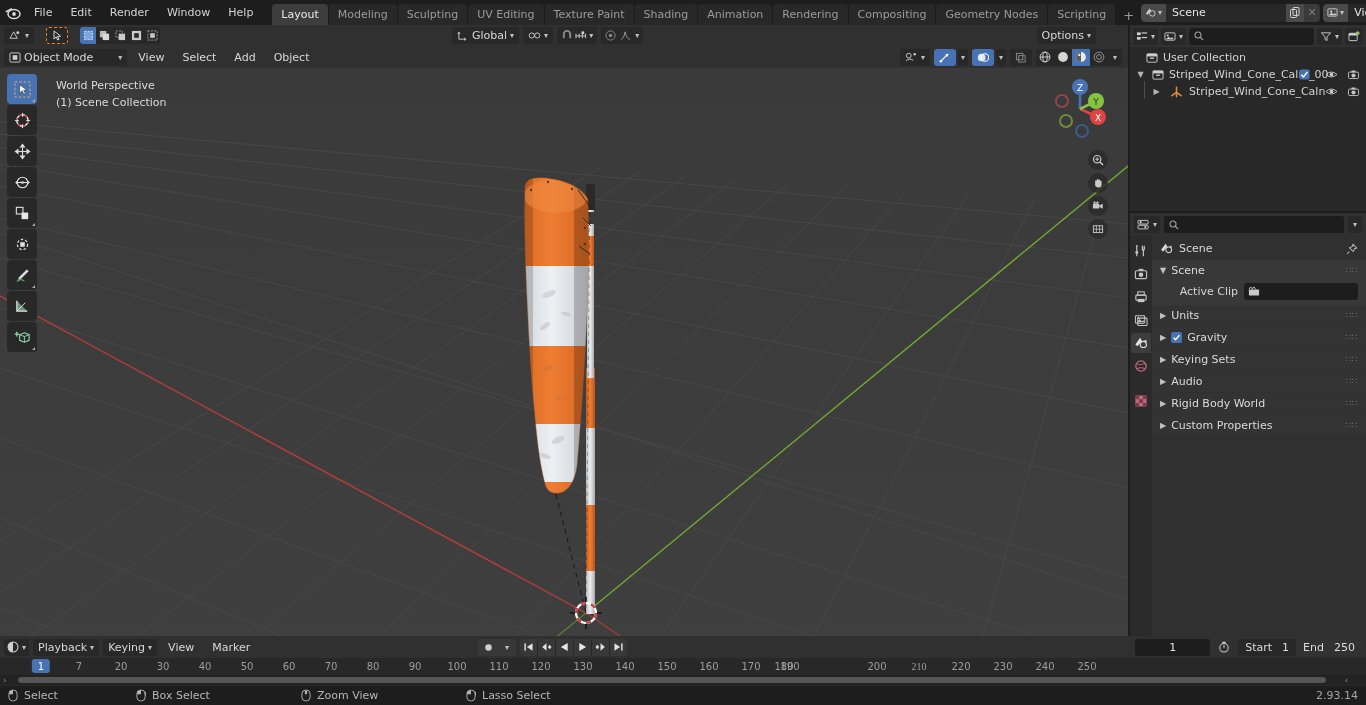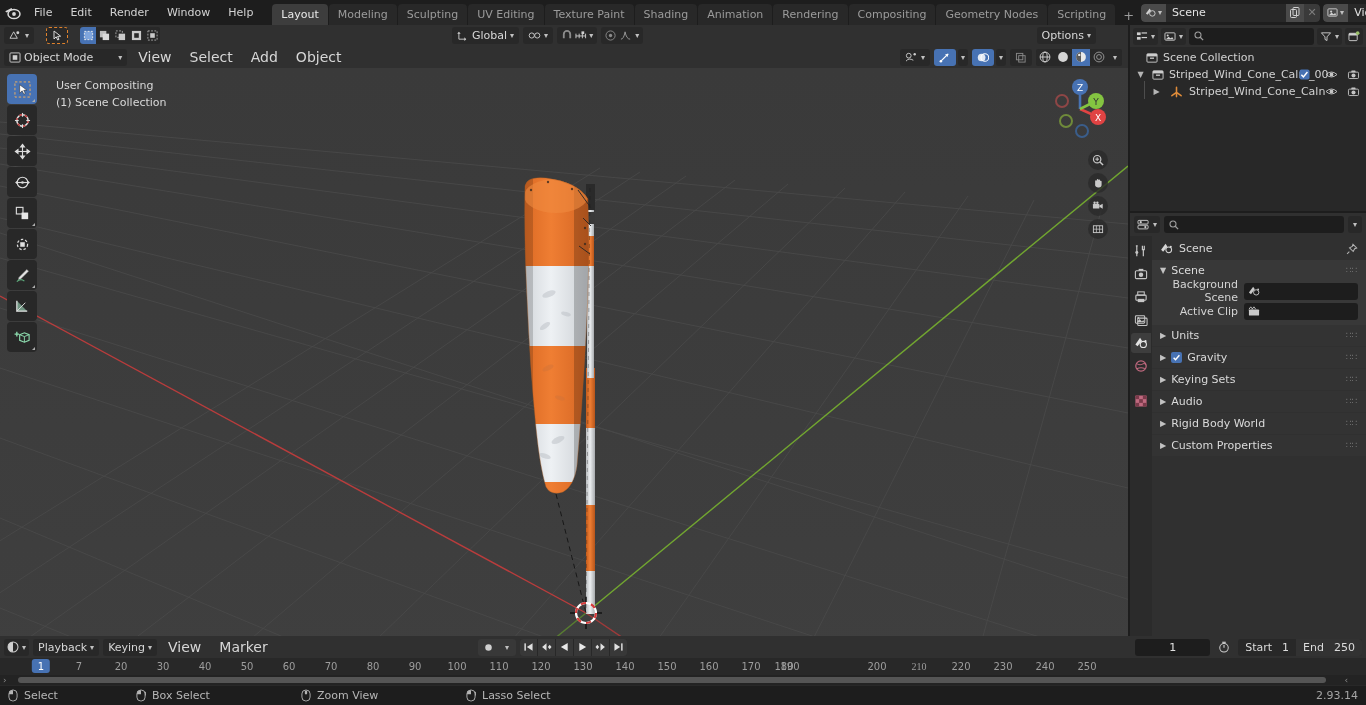--- a/index.html
+++ b/index.html
@@ -56,21 +56,21 @@
     height: 21px; background: #303030; display: flex; align-items: center; padding: 0 4px; gap: 3px; position:relative;
   }
   .vp-header2 {
     height: 22px; background: #303030; display: flex; align-items: center; padding: 0 4px; gap: 4px; position:relative;
   }
   .hbtn {
     background: #282828; border-radius: 3px; height: 17px; display: flex; align-items: center;
     padding: 0 5px; gap: 3px; color: #d7d7d7; font-size: 11px; white-space:nowrap;
   }
   .hbtn.blue { background: #4772b3; }
-  .hlabel { padding: 0 7px; color: #d7d7d7; font-size:14px; }
+  .hlabel { padding: 0 7px; color: #d7d7d7; font-size:11px; }
   .toggle-group { display: flex; background:#282828; border-radius: 3px; overflow: hidden; }
   .tg-item { width: 16px; height: 17px; display:flex; align-items:center; justify-content:center; background:#282828;}
   .tg-item.active { background: #4772b3; }
   .sep { width: 6px; }
 
   .viewport {
     flex: 1; position: relative; overflow: hidden;
     background: #3d3d3d;
   }
   .vp-canvas { position:absolute; inset:0; }
@@ -538,21 +538,21 @@
             <circle r="10" fill="none" stroke="#ffffff" stroke-width="2.2"></circle>
             <circle r="10" fill="none" stroke="#d33b3b" stroke-width="2.2" stroke-dasharray="5.2 5.2"></circle>
             <line x1="0" y1="-16" x2="0" y2="-11" stroke="#111" stroke-width="1.4"></line>
             <line x1="0" y1="11" x2="0" y2="16" stroke="#111" stroke-width="1.4"></line>
             <line x1="-16" y1="0" x2="-11" y2="0" stroke="#111" stroke-width="1.4"></line>
             <line x1="11" y1="0" x2="16" y2="0" stroke="#111" stroke-width="1.4"></line>
           </g>
         </svg>
 
         <div class="vp-textoverlay">
-          <div>User Compositing</div>
+          <div>World Perspective</div>
           <div>(1) Scene Collection</div>
         </div>
 
         <div class="toolcol">
           <div class="tool active">
             <svg width="17" height="17" viewBox="0 0 18 18">
                 <rect x="1" y="1" width="16" height="16" fill="none" stroke="#f0b060" stroke-dasharray="2.6 2"></rect>
                 <path d="M6 4 L6 13 L8.6 10.4 L10.4 14 L12 13.2 L10.3 9.9 L13.6 9.6 Z" fill="#fff" stroke="#2a2a2a" stroke-width="0.6"></path>
               </svg>
             <div class="corner"></div>
@@ -716,21 +716,21 @@
           </div>
         </div>
         <div class="outliner-body">
           <div class="ol-row">
             <span class="disc"></span>
             <svg width="12" height="12" viewBox="0 0 13 13" style="margin-right:5px;">
                 <rect x="1" y="2" width="11" height="9" rx="1" fill="none" stroke="#cdcdcd"></rect>
                 <rect x="1" y="2" width="11" height="2.8" fill="#cdcdcd"></rect>
                 <rect x="4.3" y="6" width="4.4" height="1.4" fill="#cdcdcd"></rect>
               </svg>
-            <span>Scene Collection</span>
+            <span>User Collection</span>
           </div>
           <div class="ol-row" style="padding-left:6px;">
             <span class="disc" style="color:#b5b5b5;font-size:8px;">▼</span>
             <svg width="12" height="12" viewBox="0 0 13 13" style="margin:0 5px 0 4px;">
                 <rect x="1" y="2" width="11" height="9" rx="1" fill="none" stroke="#cdcdcd"></rect>
                 <rect x="1" y="2" width="11" height="2.8" fill="#cdcdcd"></rect>
                 <rect x="4.3" y="6" width="4.4" height="1.4" fill="#cdcdcd"></rect>
               </svg>
             <span>Striped_Wind_Cone_Calm_00</span>
             <span class="ol-icons">
@@ -877,30 +877,20 @@
                   </svg>
               </span>
             </div>
 
             <div class="panel-head">
               <span class="tri">▼</span>
               <span>Scene</span>
               <span class="dots">∷∷</span>
             </div>
             <div class="panel-body">
-              <div class="prop-row">
-                <span class="prop-label">Background Scene</span>
-                <span class="prop-field">
-                  <svg width="12" height="12" viewBox="0 0 13 13">
-                      <path d="M1 8 L5.6 2 L7.4 4.6 L3.2 10 Z" fill="#c9c9c9"></path>
-                      <circle cx="8.9" cy="8" r="2.9" fill="none" stroke="#c9c9c9" stroke-width="1"></circle>
-                      <circle cx="11" cy="4.8" r="1" fill="#c9c9c9"></circle>
-                    </svg>
-                </span>
-              </div>
               <div class="prop-row">
                 <span class="prop-label">Active Clip</span>
                 <span class="prop-field">
                   <svg width="12" height="12" viewBox="0 0 13 13">
                       <rect x="1" y="5" width="11" height="6.5" rx="0.8" fill="#c9c9c9"></rect>
                       <path d="M1 4.6 L3 2 L5 4.6 M4.4 4.6 L6.4 2 L8.4 4.6" fill="none" stroke="#c9c9c9" stroke-width="1"></path>
                     </svg>
                 </span>
               </div>
             </div>

